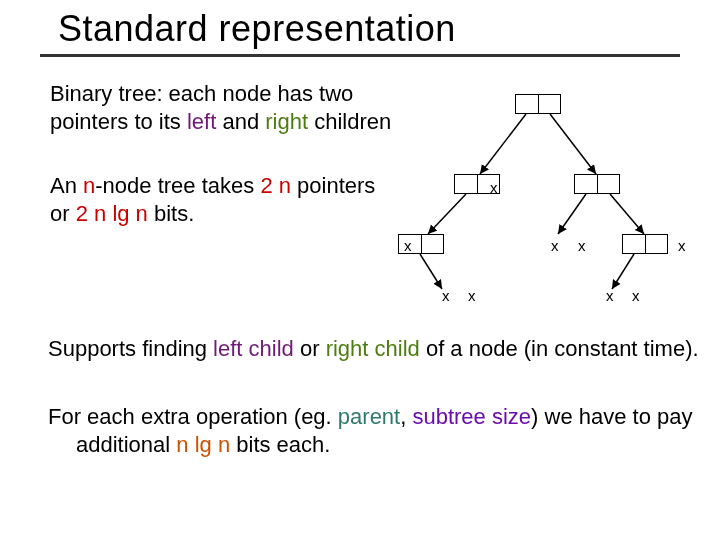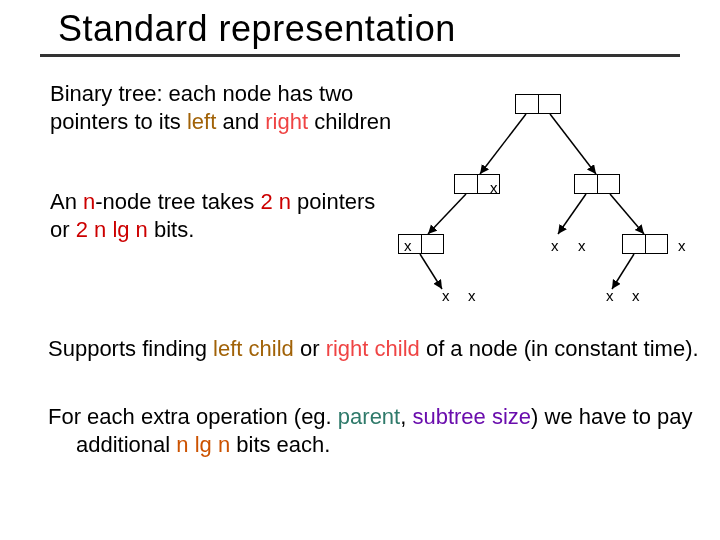--- a/index.html
+++ b/index.html
@@ -34,41 +34,41 @@
   }
   .para1 {
     position: absolute;
     left: 50px;
     top: 80px;
     width: 380px;
   }
   .para2 {
     position: absolute;
     left: 50px;
-    top: 188px;
+    top: 172px;
     width: 330px;
   }
   .para3 {
     position: absolute;
     left: 48px;
     top: 335px;
     width: 640px;
     text-indent: -28px;
     padding-left: 28px;
   }
   .para4 {
     position: absolute;
     left: 48px;
     top: 403px;
     width: 640px;
     text-indent: -28px;
     padding-left: 28px;
   }
-  .c-green  { color: #a16207; }
-  .c-blue   { color: #ef4444; }
+  .c-green  { color: #701a75; }
+  .c-blue   { color: #4d7c0f; }
   .c-red    { color: #cc0000; }
   .c-teal   { color: #2f7a6a; }
   .c-purple { color: #6a0dad; }
   .c-orange { color: #cc5200; }
 
   
   .diagram {
     position: absolute;
     left: 398px;
     top: 94px;

